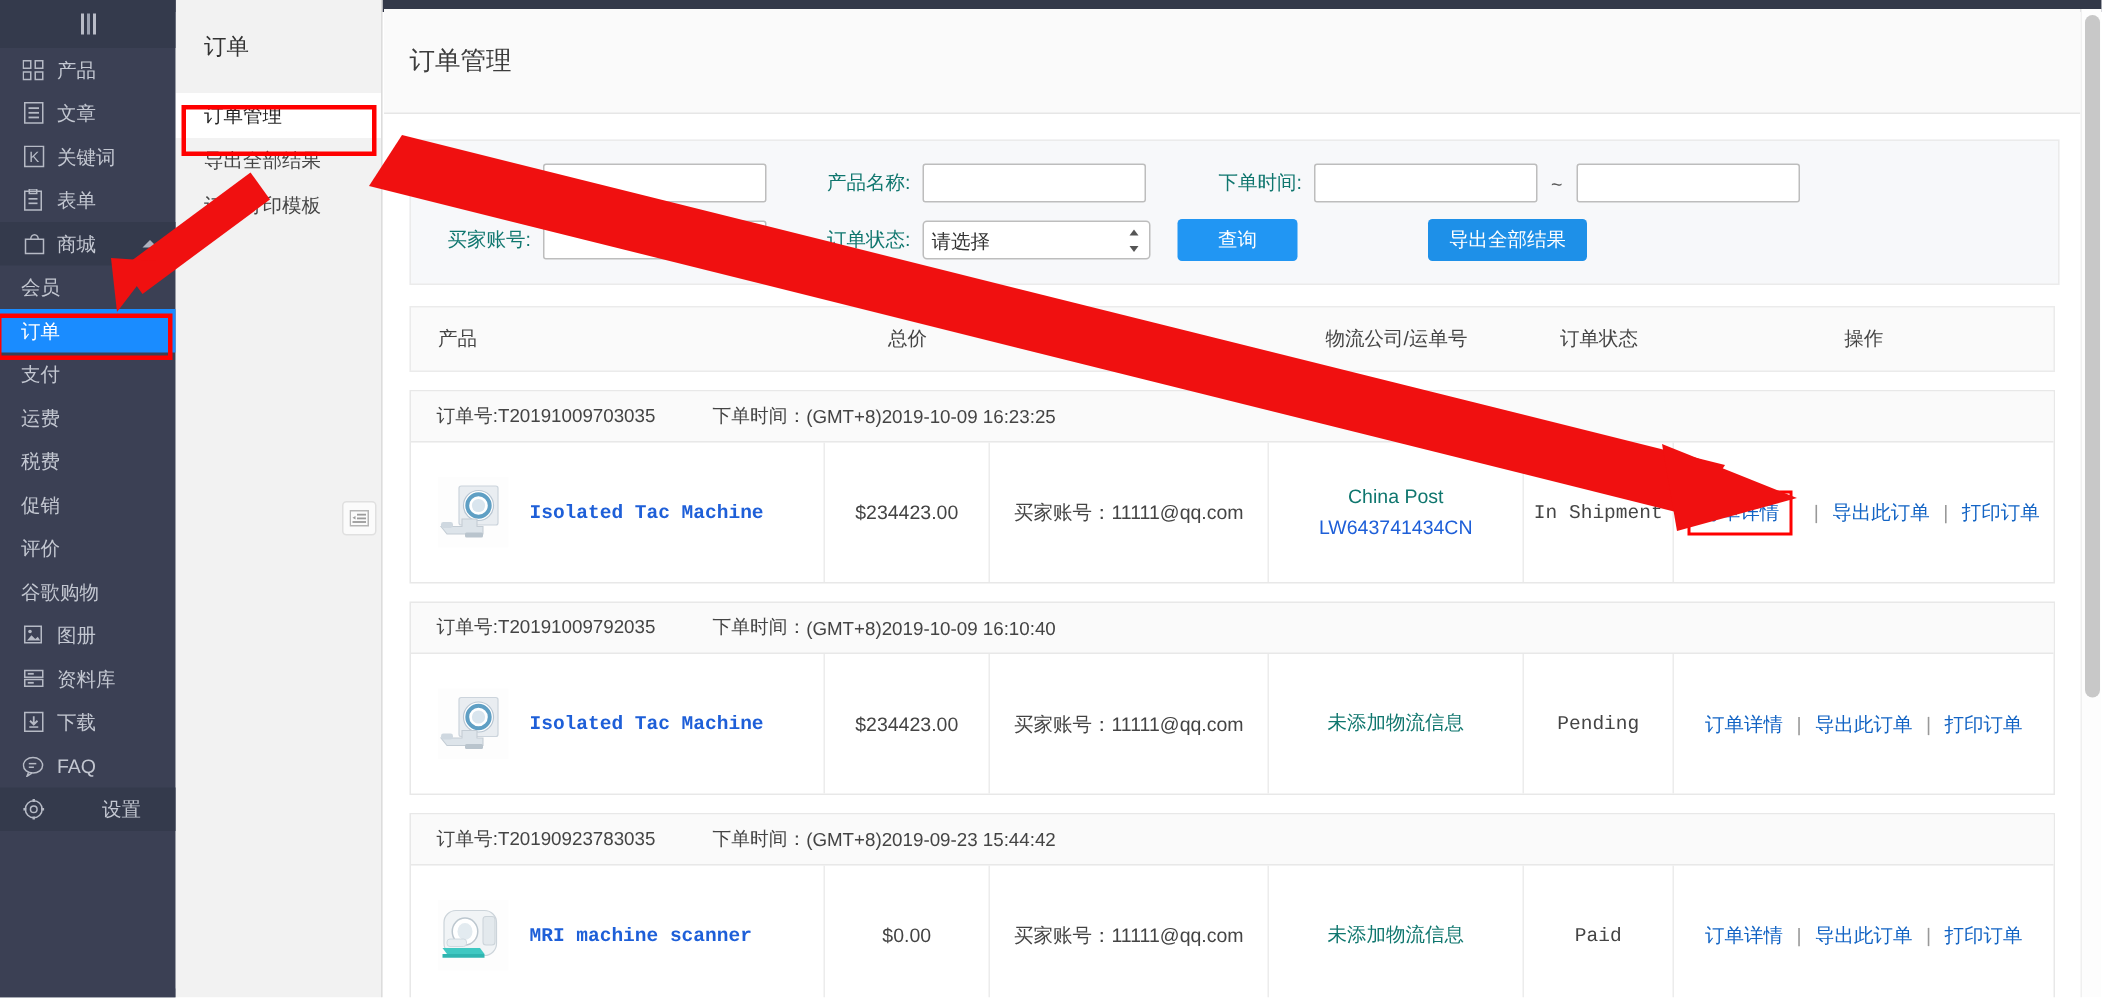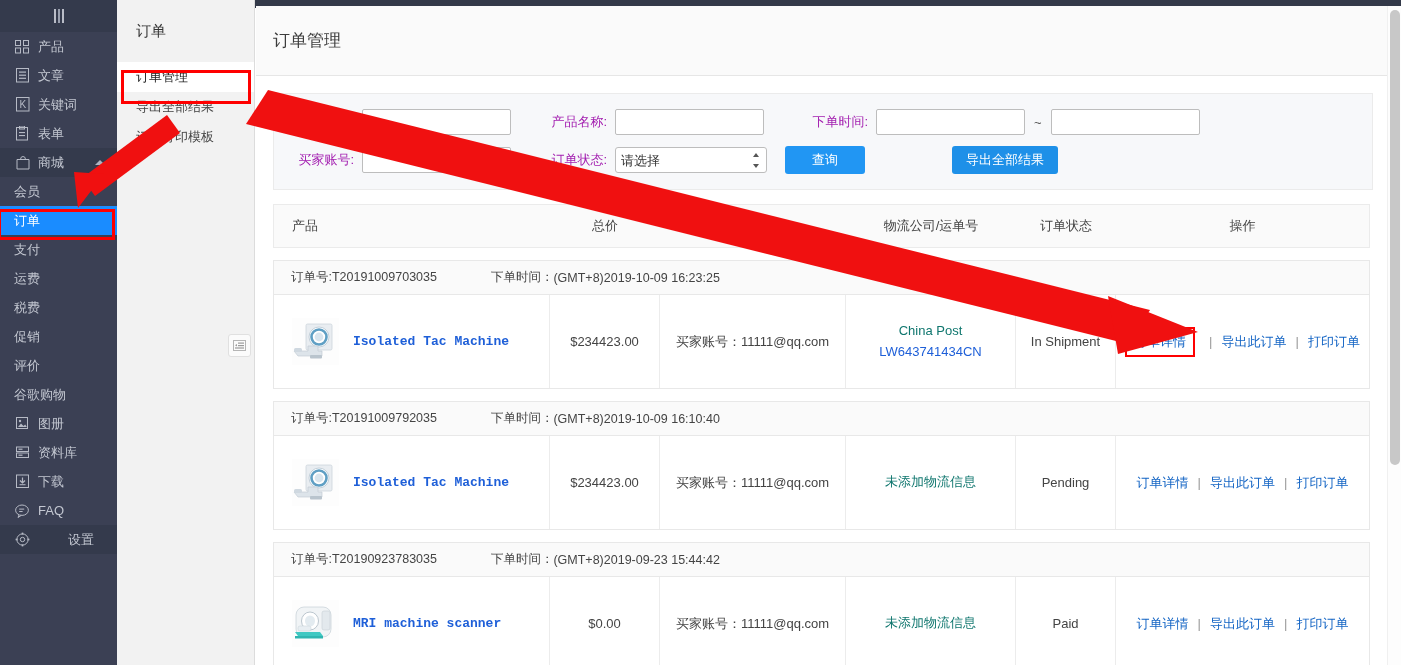--- a/index.html
+++ b/index.html
@@ -143,21 +143,21 @@
   .content-pad { padding: 17px 14px 0 17px; }
 
   
   .filter {
     background: #f7f8fa;
     border: 1px solid #ebebeb;
     padding: 11px 14px 12px 14px;
   }
   .filter-row { display: flex; align-items: center; height: 34px; }
   .f-label {
-    font-size: 13px; color: #a21caf; text-align: right;
+    font-size: 13px; color: #0f766e; text-align: right;
     white-space: nowrap;
   }
   .f-input {
     height: 26px; border: 1px solid #bdbdbd; background: #fff;
     border-radius: 2px; margin-left: 8px;
     font-size: 13px; padding: 0 5px; color: #333;
     font-family: "Liberation Sans", sans-serif;
   }
   .f-select {
     height: 26px; border: 1px solid #bdbdbd; background: #fff;
@@ -205,32 +205,32 @@
     height: 44px;
     background: #fafafa;
     border: 1px solid #ebebeb;
     color: #444; font-size: 13px;
   }
   .th { text-align: center; }
   .col-prod   { width: 276px; text-align: left; padding-left: 18px; }
   .col-price  { width: 110px; }
   .col-buyer  { width: 186px; }
   .col-logi   { width: 170px; }
-  .col-status { width: 100px; }
+  .col-status { width: 100px; font-family: Liberation Mono, monospace; }
   .col-ops    { width: 253px; }
 
   .order-block { margin-top: 12px; border: 1px solid #e8e8e8; background:#fff; }
   .order-head {
     height: 34px; background: #fafafa;
     border-bottom: 1px solid #e8e8e8;
     display: flex; align-items: center;
     padding-left: 17px;
     font-size: 12.5px; color: #444;
   }
-  .order-head .ono { margin-right: 54px; }
+  .order-head .ono { margin-right: 38px; }
   .order-body { display: flex; align-items: stretch; height: 93px; }
   .cell {
     display: flex; align-items: center; justify-content: center;
     border-right: 1px solid #ececec;
     font-size: 13px; color: #444;
     text-align: center;
   }
   .cell:last-child { border-right: none; }
   .cell.prod { justify-content: flex-start; padding-left: 18px; font-family: Liberation Mono, monospace; }
   .prod-thumb {

